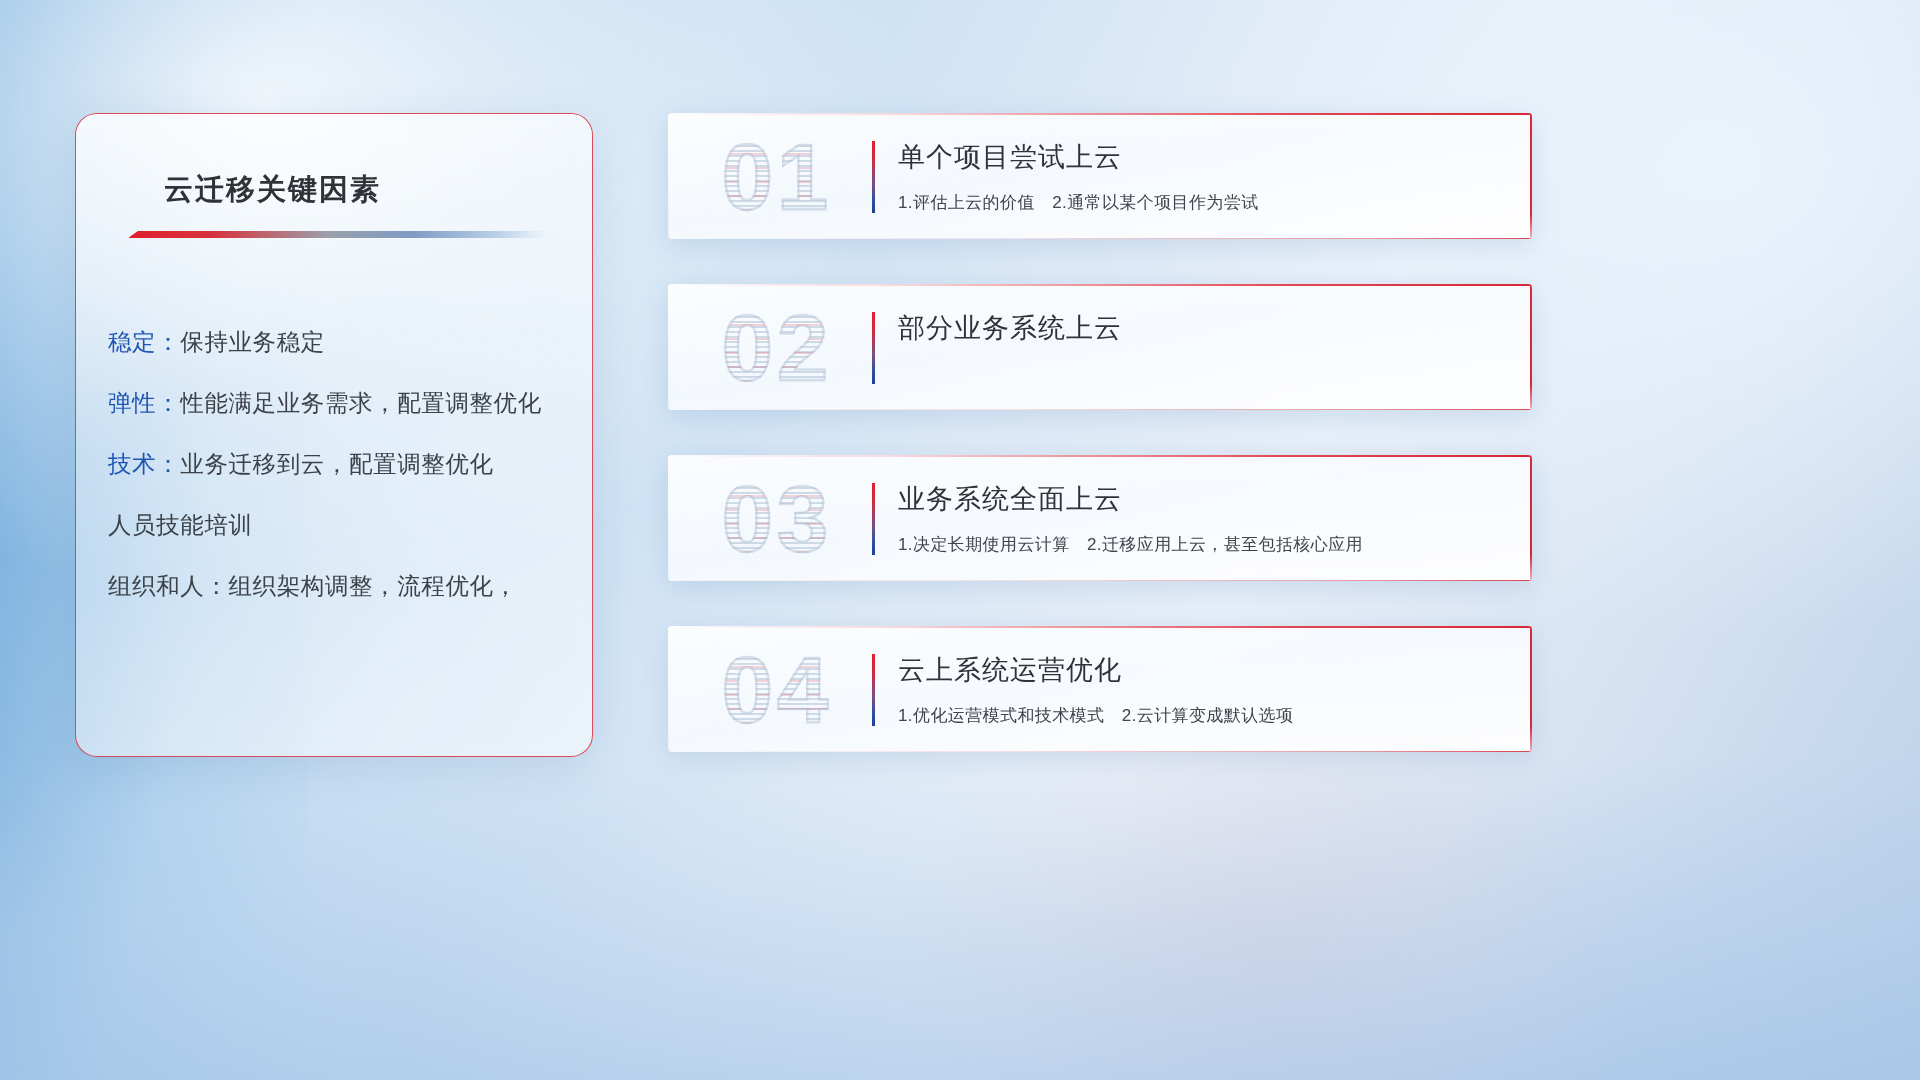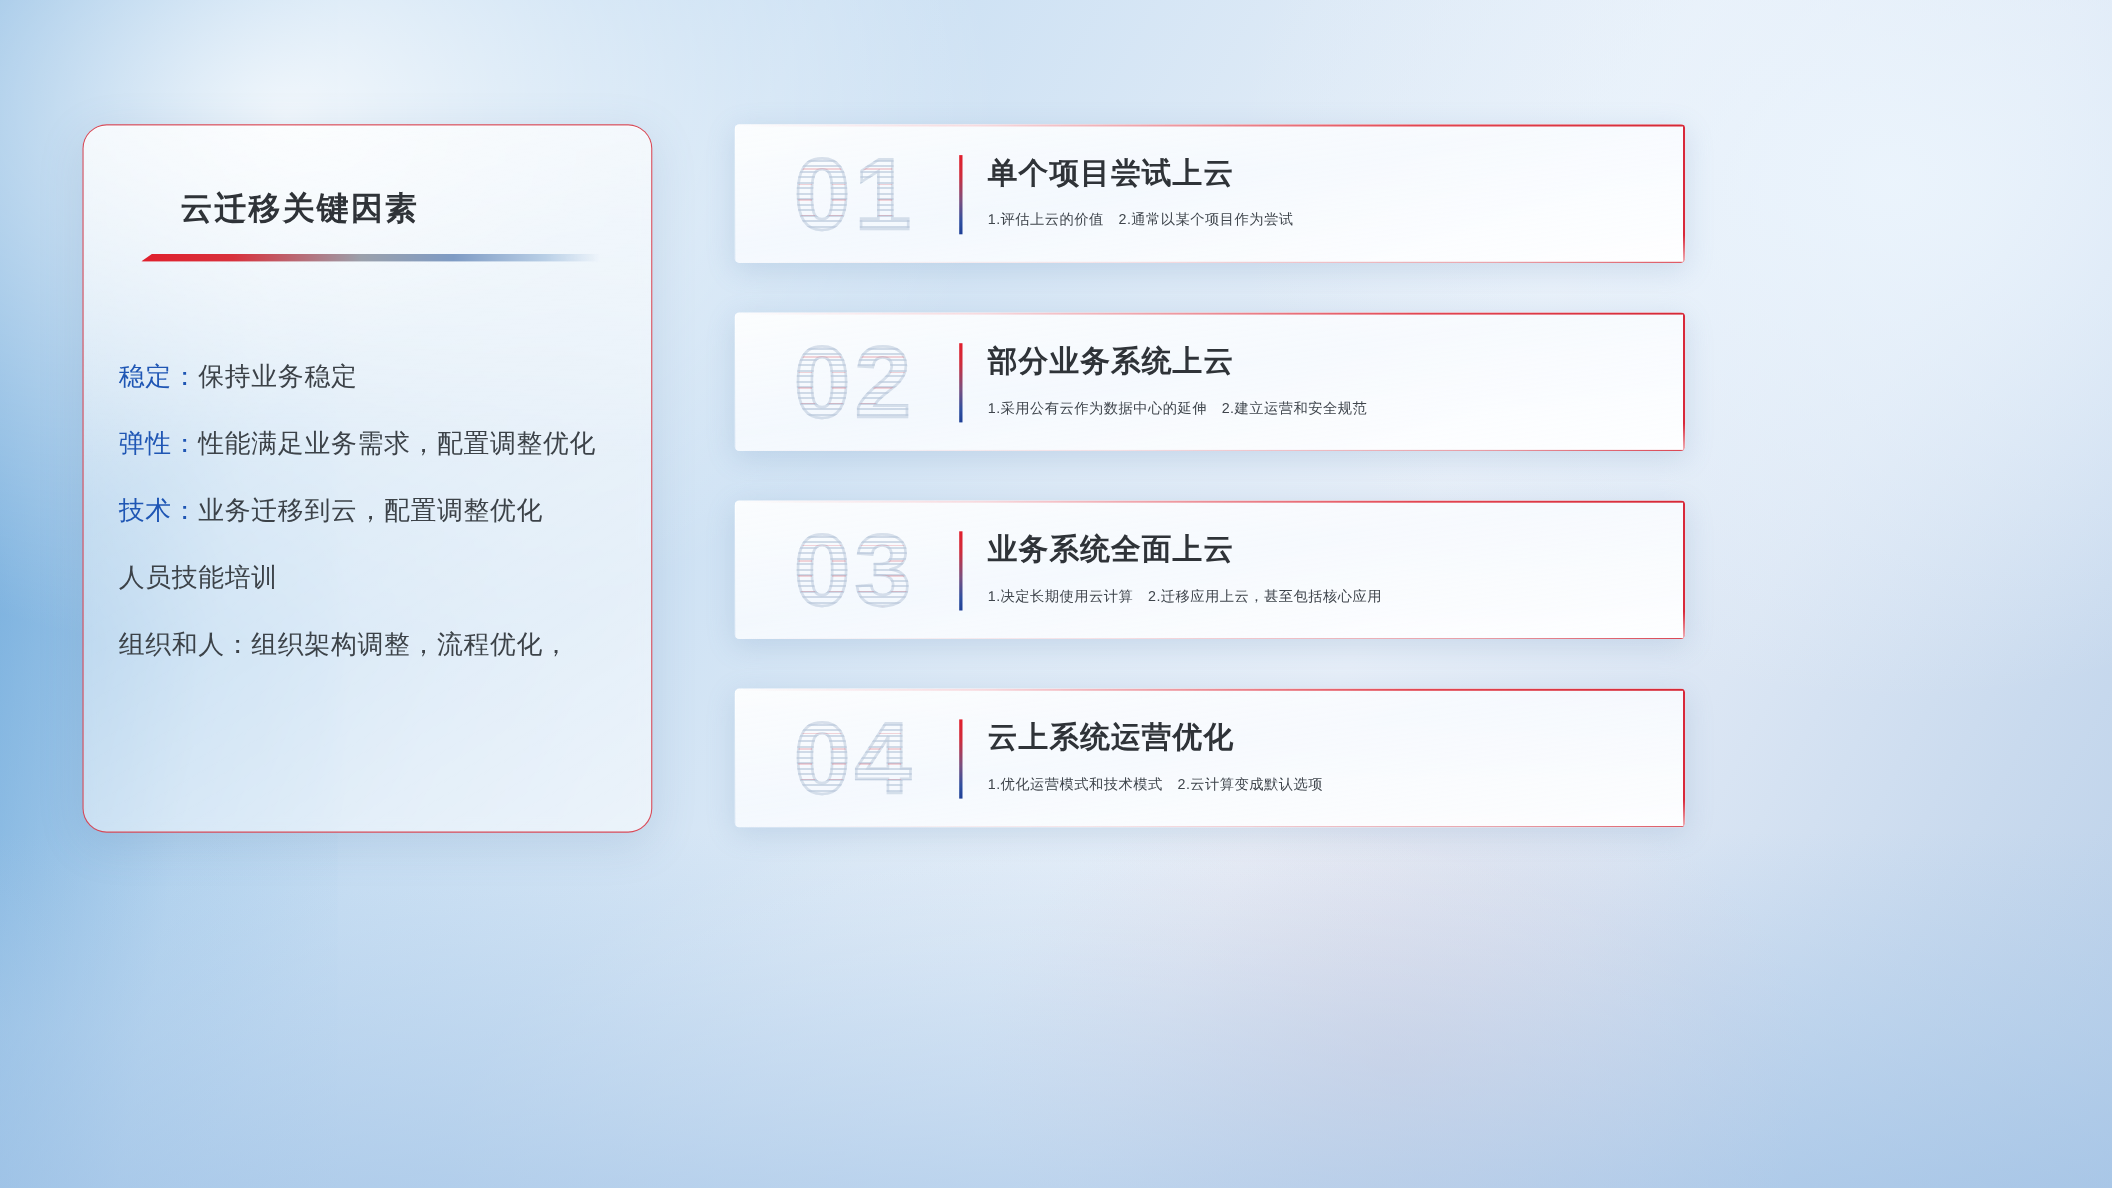--- a/index.html
+++ b/index.html
@@ -137,26 +137,26 @@
     -webkit-background-clip:text; background-clip:text;
     opacity:.5; user-select:none;
   }
 
   .accent-bar {
     position:absolute; left:204px; top:28px; width:2.6px; height:72px;
     background:linear-gradient(180deg, #e11f2d 0%, #cf2c3c 26%, #7a4f7f 58%, #2f4fa0 84%, #1e3f96 100%);
   }
   .card-heading {
     position:absolute; left:230px; top:26px;
-    font-size:27px; font-weight:700; color:#2f3338; letter-spacing:1px;
+    font-size:27px; font-weight:400; color:#2f3338; letter-spacing:1px;
     white-space:nowrap;
   }
   .card-desc {
     position:absolute; left:230px; top:78px;
-    font-size:13px; color:#3f454c; letter-spacing:.4px;
+    font-size:17px; color:#3f454c; letter-spacing:.4px;
     white-space:nowrap;
   }
 </style>
 </head>
 <body>
 
 <div class="bg">
   <div class="bg-base"></div>
   <div class="bg-blue-left"></div>
   <div class="bg-glow-1"></div>
@@ -195,21 +195,20 @@
       </div>
       <div class="card">
         <div class="card-top-line"></div>
         <div class="card-right-line"></div>
         <div class="card-bottom-line"></div>
         <div class="card-left-edge"></div>
         <div class="ghost-num">02</div>
         <div class="ghost-num-red">02</div>
         <div class="accent-bar"></div>
         <div class="card-heading">部分业务系统上云</div>
-        <div class="card-desc">1.采用公有云作为数据中心的延伸　2.建立运营和安全规范</div>
       </div>
       <div class="card">
         <div class="card-top-line"></div>
         <div class="card-right-line"></div>
         <div class="card-bottom-line"></div>
         <div class="card-left-edge"></div>
         <div class="ghost-num">03</div>
         <div class="ghost-num-red">03</div>
         <div class="accent-bar"></div>
         <div class="card-heading">业务系统全面上云</div>

